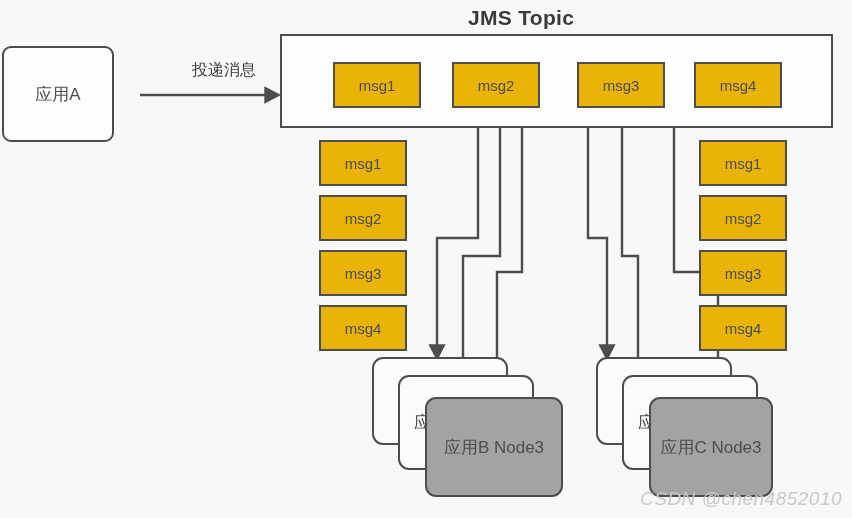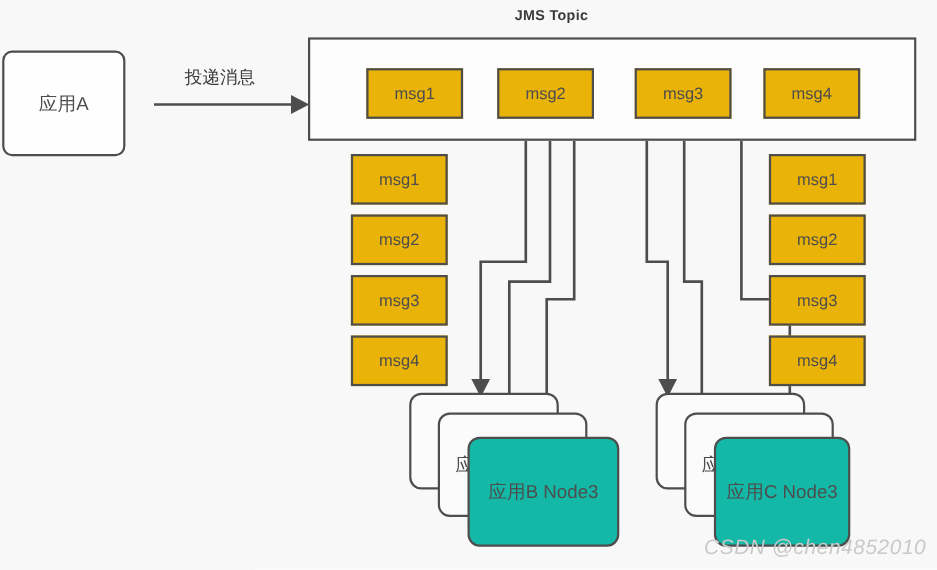--- a/index.html
+++ b/index.html
@@ -50,34 +50,35 @@
     font-size: 15px;
     background: #eab308;
   }
   
   .node-card {
     border: 2.5px solid #4d4d4d;
     border-radius: 11px;
     font-size: 17px;
     background: #fbfbfb;
   }
-  .node-card.front { background: #14b8a6; }
+  .node-card.front { background: #a3a3a3; }
   .title {
     position: absolute;
-    font-size: 13px;
+    font-size: 21px;
     font-weight: bold;
     color: #3a3a3a;
     letter-spacing: 0.3px;
     white-space: nowrap;
   }
   .edge-label {
     position: absolute;
     font-size: 16px;
     color: #3a3a3a;
     white-space: nowrap;
+    margin-left: 24px;
   }
   .watermark {
     position: absolute;
     font-size: 19px;
     color: #c9c9c9;
     white-space: nowrap;
     letter-spacing: 0.5px;
     font-style: italic;
   }
   .card-label { pointer-events: none; }

